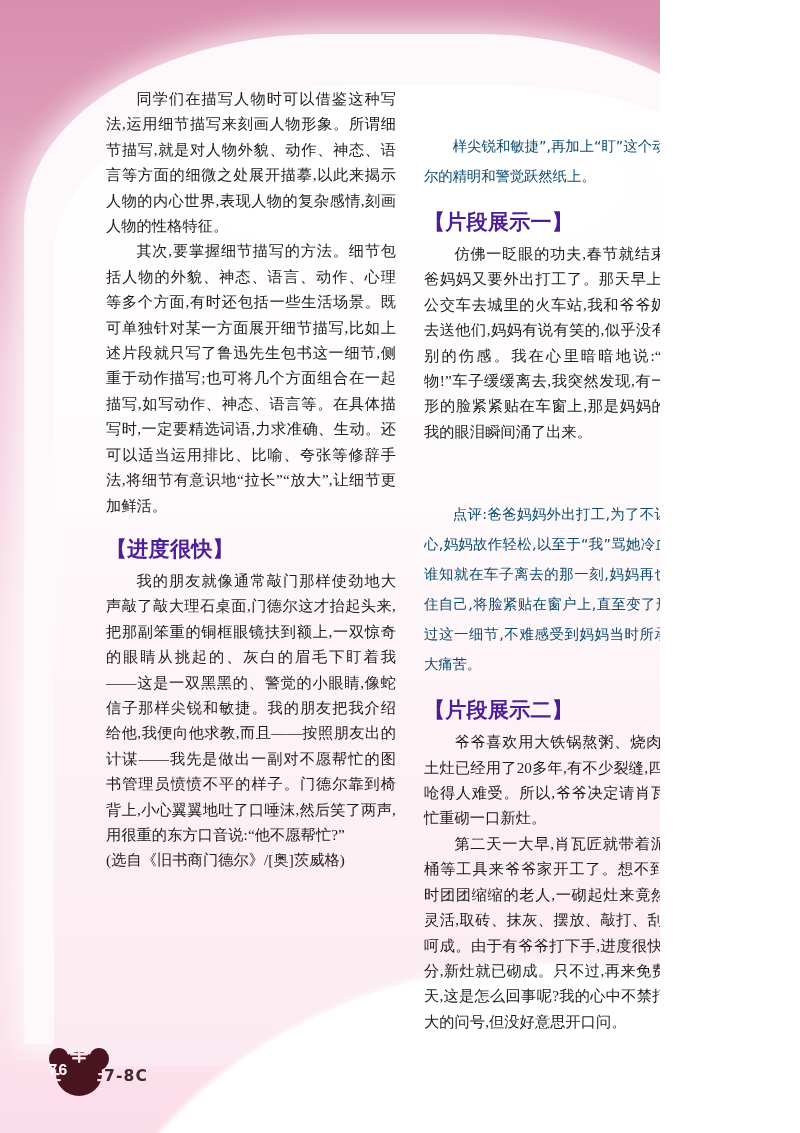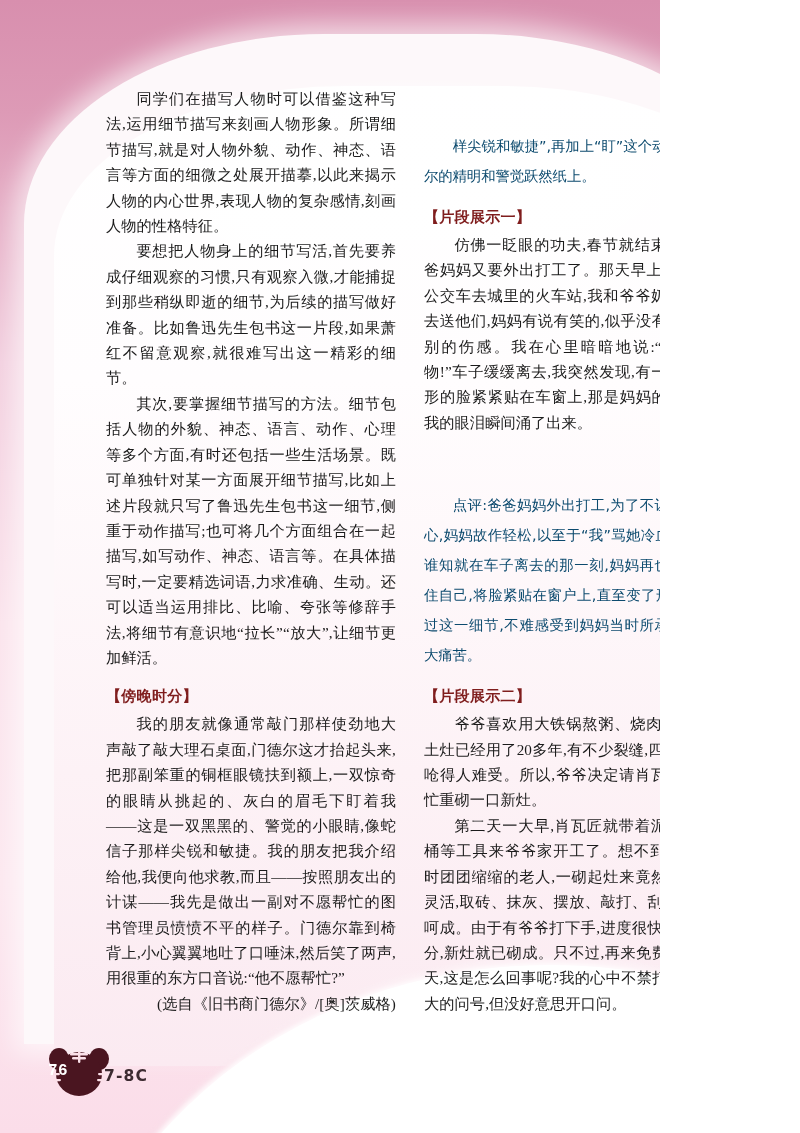--- a/index.html
+++ b/index.html
@@ -112,28 +112,28 @@
     font-family: "Liberation Serif", "DejaVu Serif", serif;
     font-size: 15.2px;
     line-height: 25.4px;
     color: #1b1b1b;
     text-align: justify;
     text-justify: inter-character;
     text-indent: 2em;
     margin: 0 0 0 0;
     letter-spacing: .1px;
   }
-  .para.right    { text-indent: 0; text-align: right; }
+  .para.right    { text-indent: 0; text-align: left; }
 
   
   .section-head {
     font-family: "DejaVu Sans", "Liberation Sans", sans-serif;
-    font-size: 15px;
+    font-size: 21px;
     font-weight: 700;
-    color: #7f1d1d;
+    color: #4c1d95;
     margin: 17px 0 5px 0;
     letter-spacing: .3px;
   }
 
   
   .comment {
     font-family: "DejaVu Sans", "Liberation Sans", sans-serif;
     font-size: 14.4px;
     line-height: 30px;
     color: #0c4a6e;
@@ -190,24 +190,23 @@
   </div>
   <div class="top-glow"></div>
   <div class="bottom-swoosh-shade"></div>
   <div class="bottom-swoosh"></div>
 
   <div class="cols">
 
     <div class="col col-left">
 
       <p class="para">同学们在描写人物时可以借鉴这种写法,运用细节描写来刻画人物形象。所谓细节描写,就是对人物外貌、动作、神态、语言等方面的细微之处展开描摹,以此来揭示人物的内心世界,表现人物的复杂感情,刻画人物的性格特征。</p>
-      <p class="para">要想把人物身上的细节写活,首先要养成仔细观察的习惯,只有观察入微,才能捕捉到那些稍纵即逝的细节,为后续的描写做好准备。比如鲁迅先生包书这一片段,如果萧红不留意观察,就很难写出这一精彩的细节。</p>
       <p class="para">其次,要掌握细节描写的方法。细节包括人物的外貌、神态、语言、动作、心理等多个方面,有时还包括一些生活场景。既可单独针对某一方面展开细节描写,比如上述片段就只写了鲁迅先生包书这一细节,侧重于动作描写;也可将几个方面组合在一起描写,如写动作、神态、语言等。在具体描写时,一定要精选词语,力求准确、生动。还可以适当运用排比、比喻、夸张等修辞手法,将细节有意识地“拉长”“放大”,让细节更加鲜活。</p>
 
-      <div class="section-head">【傍晚时分】</div>
+      <div class="section-head">【进度很快】</div>
 
       <p class="para">我的朋友就像通常敲门那样使劲地大声敲了敲大理石桌面,门德尔这才抬起头来,把那副笨重的铜框眼镜扶到额上,一双惊奇的眼睛从挑起的、灰白的眉毛下盯着我——这是一双黑黑的、警觉的小眼睛,像蛇信子那样尖锐和敏捷。我的朋友把我介绍给他,我便向他求教,而且——按照朋友出的计谋——我先是做出一副对不愿帮忙的图书管理员愤愤不平的样子。门德尔靠到椅背上,小心翼翼地吐了口唾沫,然后笑了两声,用很重的东方口音说:“他不愿帮忙?”</p>
       <p class="para right">(选自《旧书商门德尔》/[奥]茨威格)</p>
 
       <div class="gap-md"></div>
 
     </div>
 
     <div class="col col-right">
 

